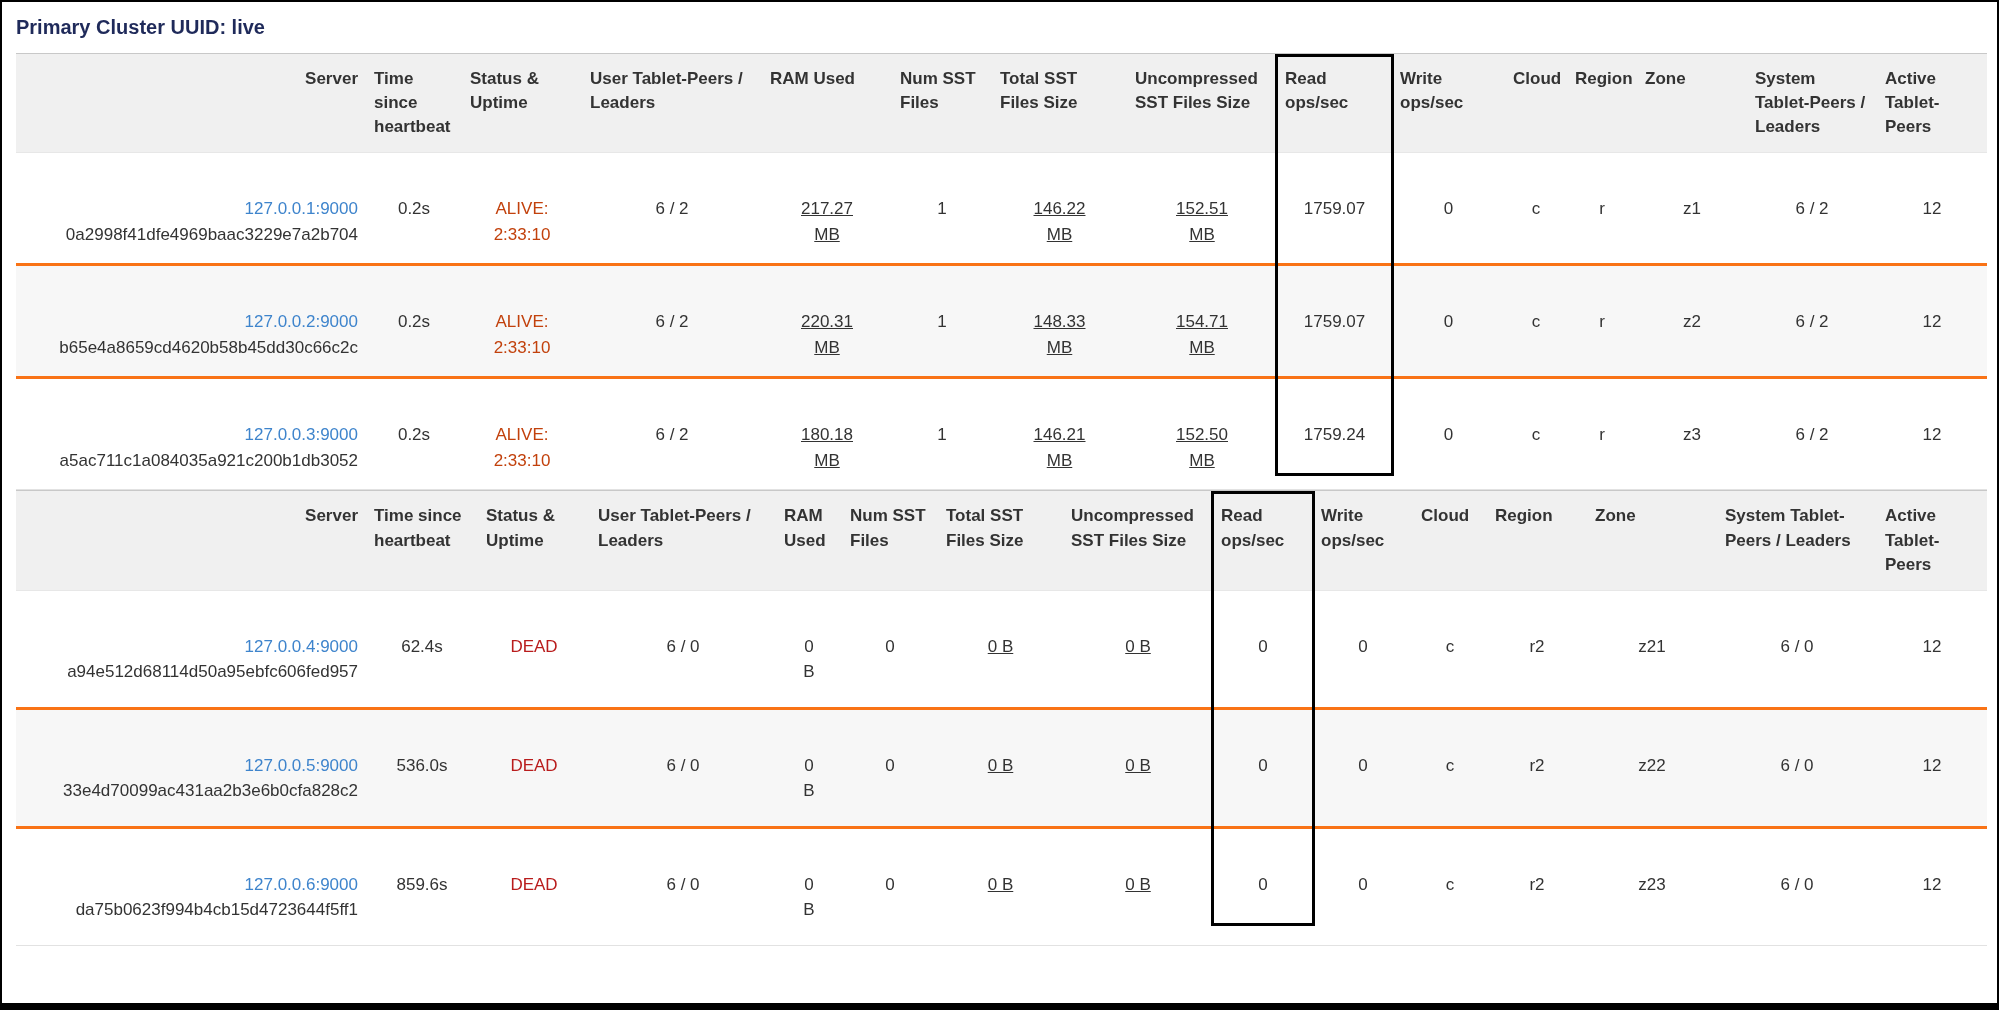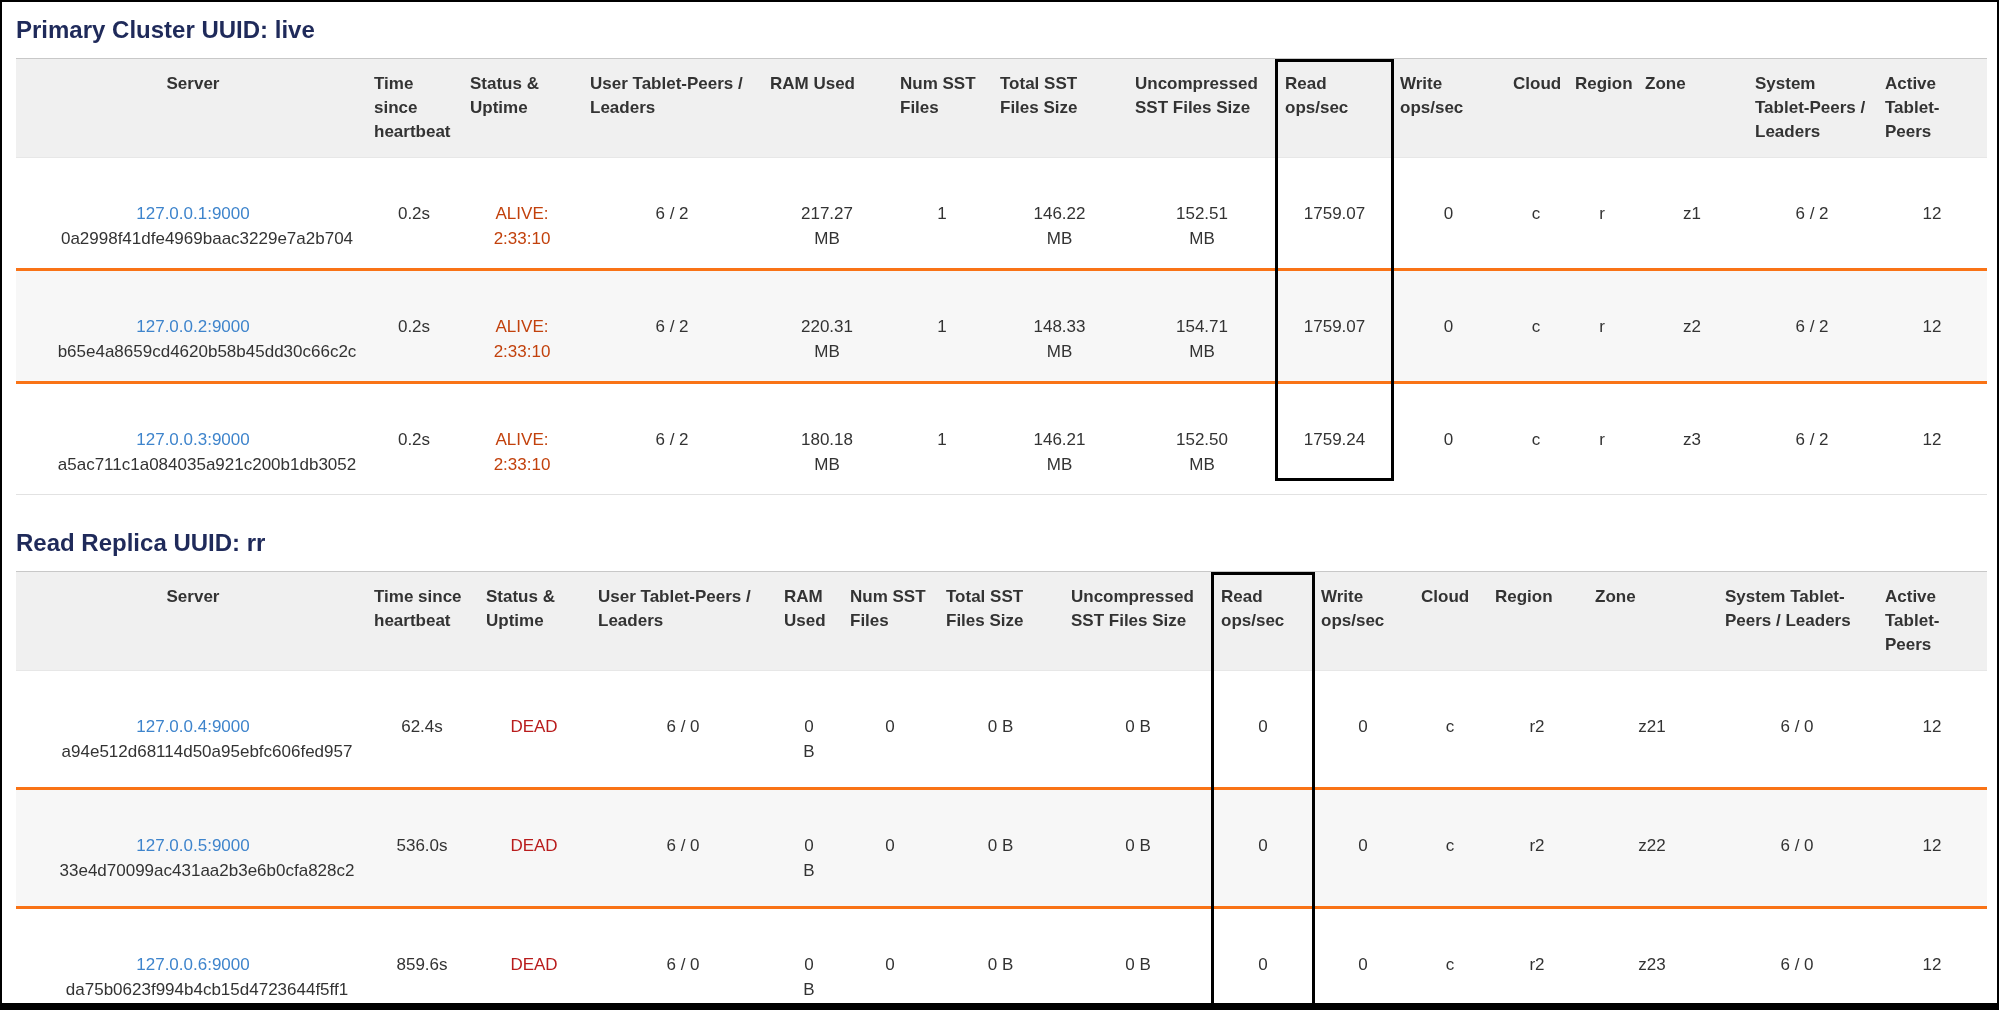--- a/index.html
+++ b/index.html
@@ -1,37 +1,37 @@
 <!DOCTYPE html>
 <html><head>
 <meta charset="utf-8">
 <style>
   html,body { margin:0; padding:0; background:#fff; }
   body { font-family:"Liberation Sans", sans-serif; }
   .page { position:relative; width:1999px; height:1010px; box-sizing:border-box;
           background:#fff; border:2px solid #000; border-bottom-width:7px;
           padding:8px 14px 0 14px; overflow:hidden; }
-  .sec-title { font-size:24px; font-weight:bold; color:#1f2a5a; margin:6px 0 14px 0; line-height:1.15; }
+  .sec-title { font-size:20px; font-weight:bold; color:#1f2a5a; margin:6px 0 14px 0; line-height:1.15; }
   .sec-title.second { margin-top:34px; }
   .twrap { position:relative; }
   table { table-layout:fixed; border-collapse:collapse; width:1971px; color:#333;
           font-size:17px; border-bottom:1px solid #e2e2e2; }
   thead th { background:#f0f0f0; border-top:1px solid #c8c8c8; border-bottom:1px solid #e7e7e7;
              text-align:left; vertical-align:top; font-weight:bold; padding:13px 8px;
              line-height:1.42; }
   tbody td { vertical-align:top; text-align:center; padding:43px 8px 16px 8px; line-height:1.5; }
   .t2 tbody td { padding-bottom:22px; }
   tbody tr:nth-child(even) { background:#f7f7f7; }
   tbody tr:not(:first-child) td { border-top:3px solid #f97316; }
-  th.h-server, td.c-server { text-align:center; padding-left:12px; }
+  th.h-server, td.c-server { text-align:right; padding-left:12px; }
   a.srv { color:#3e84cc; text-decoration:none; cursor:pointer;margin-top:44px; }
   .uuid { color:#333;margin-left:28px; }
   td.ok { color:#c2410c; }
   td.bad { color:#b91c1c; }
-  .sz  { display:inline-block; max-width:62px; }
+  .sz  { display:inline-block; max-width:62px;text-decoration:underline; }
   .szx { display:inline-block; max-width:20px; }
   .hl { position:absolute; box-sizing:border-box; border:3px solid #000; pointer-events:none; }
   .hl1 { left:1259px; width:119px; top:1px; bottom:14px; }
   .hl2 { left:1195px; width:104px; top:1px; bottom:20px; }
 </style>
 </head>
 <body>
 
 <div class="page">
 
@@ -143,21 +143,20 @@
           <td>r</td>
           <td>z3</td>
           <td>6 / 2</td>
           <td>12</td>
         </tr>
       </tbody>
     </table>
     <div class="hl hl1"></div>
   </div>
 
-  <h2 class="sec-title second">Read Replica UUID: rr</h2>
 
   <div class="twrap">
     <table class="t2">
       <colgroup>
         <col style="width:350px">
           <col style="width:112px">
           <col style="width:112px">
           <col style="width:186px">
         <col style="width:66px">
           <col style="width:96px">

